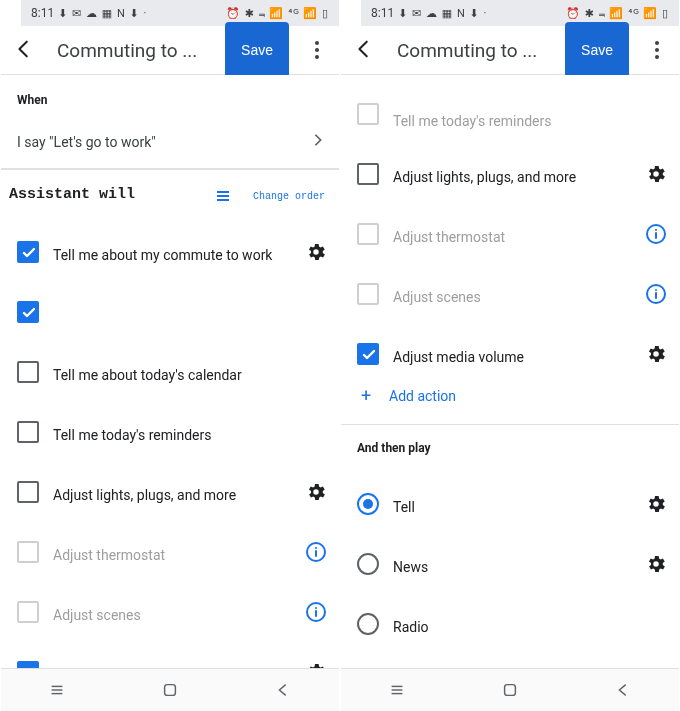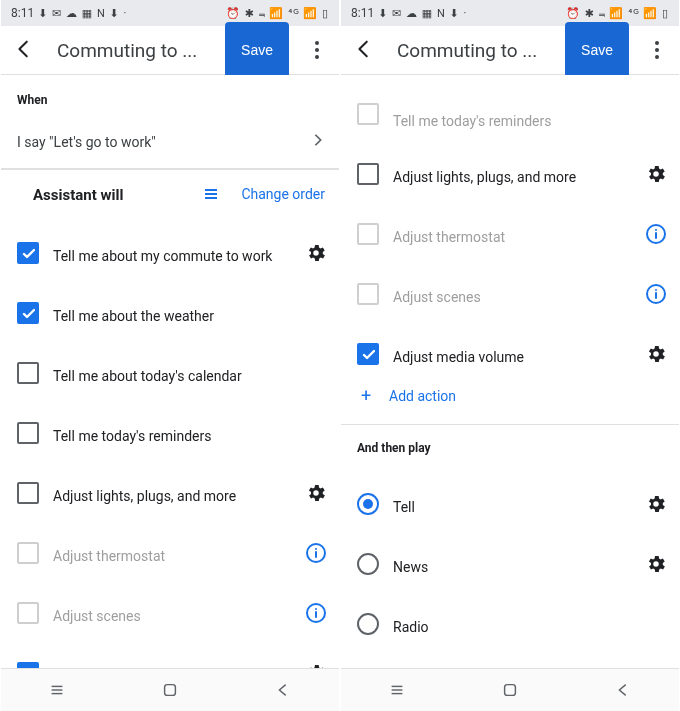--- a/index.html
+++ b/index.html
@@ -36,20 +36,21 @@
   
   .statusbar{
     height:26px;
     background:#e8eaed;
     display:flex;
     align-items:center;
     padding:0 10px;
     font-size:12px;
     color:#3c4043;
     justify-content:space-between;
+    margin-left:20px;
   }
   .statusbar .left,.statusbar .right{display:flex;align-items:center;gap:4px;}
   .statusbar .icons span{font-size:11px;letter-spacing:1px;}
   
   .appbar{
     height:48px;
     display:flex;
     align-items:center;
     padding:0 10px 0 6px;
     gap:16px;
@@ -79,28 +80,29 @@
   .dots i{width:4px;height:4px;background:#3c4043;border-radius:50%;display:block;}
   
   .content{flex:1;overflow:hidden;background:#fff;}
   .section-title{
     font-size:12px;
     font-weight:700;
     color:#202124;
     padding:18px 16px 10px;
   }
   .section-header{
-    display:flex;align-items:flex-start;justify-content:space-between;
-    padding:16px 14px 10px 32px;
+    display:flex;align-items:flex-end;justify-content:space-between;
+    padding:16px 14px 10px 8px;
     border-top:1px solid var(--border);
+    font-family:Liberation Mono, monospace;
   }
   .section-header .st{font-size:15px;font-weight:700;}
   .change-order{
     color:var(--blue);
-    font-size:14px;
+    font-size:10px;
     display:flex;align-items:center;gap:22px;
     cursor:pointer;
   }
   .row{
     display:flex;
     align-items:flex-end;
     padding:10px 12px 10px 16px;
     gap:14px;
     min-height:40px;
   }
@@ -243,21 +245,20 @@
     <span class="cog"><svg viewBox="0 0 24 24">
               <use href="#svg-cog"></use>
             </svg></span>
   </div>
         <div class="row">
     <span class="cb checked">
             <svg viewBox="0 0 14 14">
               <use href="#svg-check"></use>
             </svg>
           </span>
-    <span class="lbl">Tell me about the weather</span>
 
   </div>
         <div class="row">
     <span class="cb"></span>
     <span class="lbl">Tell me about today's calendar</span>
 
   </div>
         <div class="row">
     <span class="cb"></span>
     <span class="lbl">Tell me today's reminders</span>

